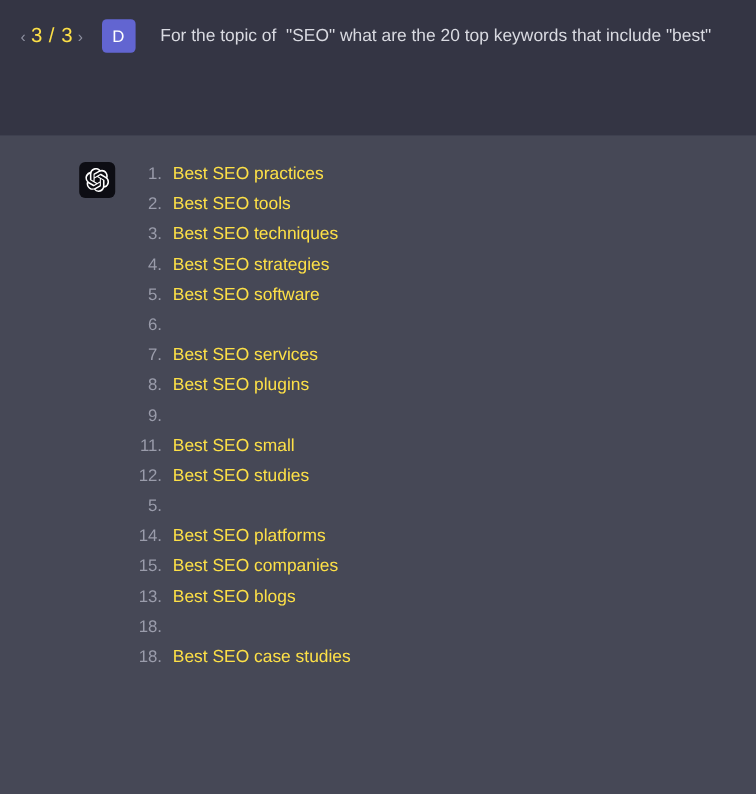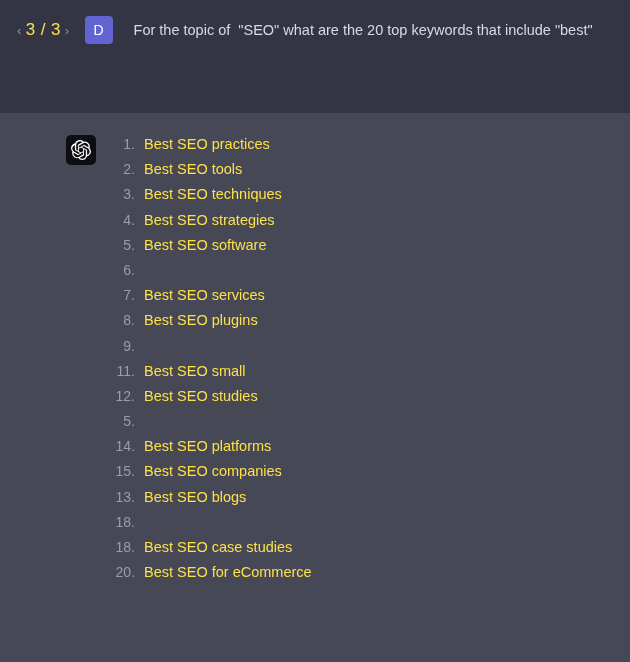--- a/index.html
+++ b/index.html
@@ -245,23 +245,19 @@
               <span class="num">13</span>
               <span class="label">Best SEO blogs</span>
             </li>
             <li>
               <span class="num">18</span>
             </li>
             <li>
               <span class="num">18</span>
               <span class="label">Best SEO case studies</span>
             </li>
-            <li>
-              <span class="num">20</span>
-              <span class="label">Best SEO for eCommerce</span>
-            </li>
           </ol>
       </div>
 
     </div>
   </div>
 
 </div>
 
 </body></html>

